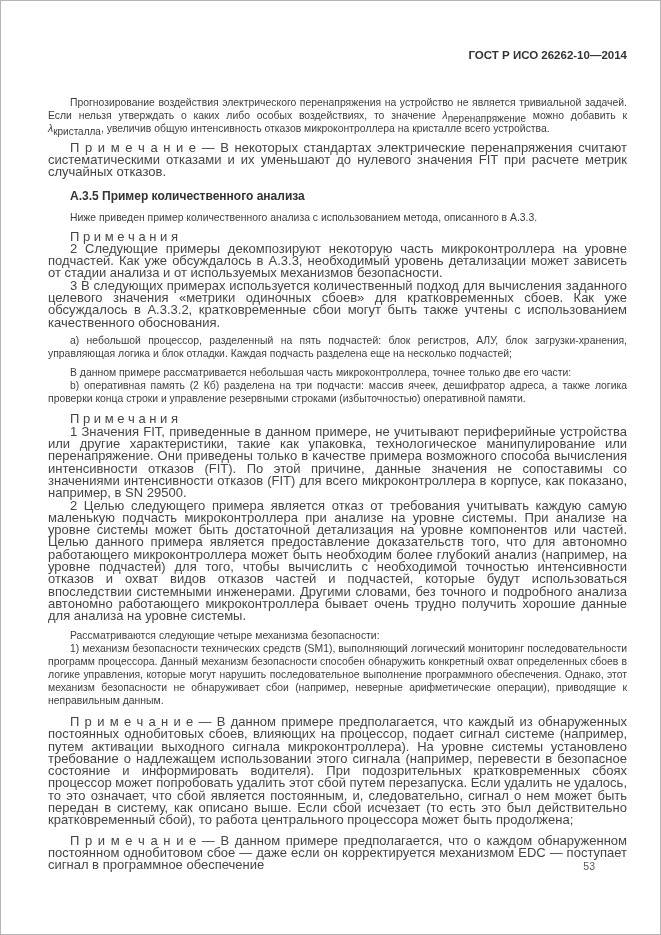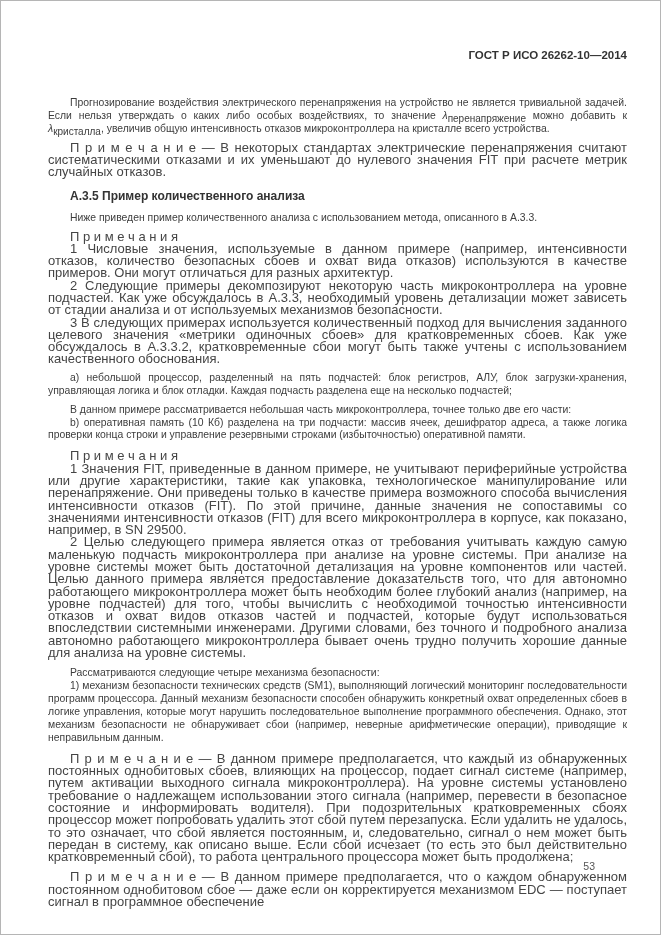--- a/index.html
+++ b/index.html
@@ -75,28 +75,27 @@
   <div class="note-block">
     <p class="note-para">П р и м е ч а н и е  — В некоторых стандартах электрические перенапряжения считают систематическими отказами и их уменьшают до нулевого значения FIT при расчете метрик случайных отказов.</p>
   </div>
 
   <h3 class="section-heading">А.3.5 Пример количественного анализа</h3>
 
   <p class="body-para">Ниже приведен пример количественного анализа с использованием метода, описанного в А.3.3.</p>
 
   <div class="note-block">
     <p class="note-title">П р и м е ч а н и я</p>
-    <p class="note-para">1 Числовые значения, используемые в данном примере (например, интенсивности отказов, количество безопасных сбоев и охват вида отказов) используются в качестве примеров. Они могут отличаться для разных архитектур.</p>
     <p class="note-para">2 Следующие примеры декомпозируют некоторую часть микроконтроллера на уровне подчастей. Как уже обсуждалось в А.3.3, необходимый уровень детализации может зависеть от стадии анализа и от используемых механизмов безопасности.</p>
     <p class="note-para">3 В следующих примерах используется количественный подход для вычисления заданного целевого значения «метрики одиночных сбоев» для кратковременных сбоев. Как уже обсуждалось в А.3.3.2, кратковременные сбои могут быть также учтены с использованием качественного обоснования.</p>
   </div>
 
   <p class="body-para">а) небольшой процессор, разделенный на пять подчастей: блок регистров, АЛУ, блок загрузки-хранения, управляющая логика и блок отладки. Каждая подчасть разделена еще на несколько подчастей;</p>
   <p class="body-para gap-sm">В данном примере рассматривается небольшая часть микроконтроллера, точнее только две его части:</p>
-  <p class="body-para">b) оперативная память (10 Кб) разделена на три подчасти: массив ячеек, дешифратор адреса, а также логика проверки конца строки и управление резервными строками (избыточностью) оперативной памяти.</p>
+  <p class="body-para">b) оперативная память (2 Кб) разделена на три подчасти: массив ячеек, дешифратор адреса, а также логика проверки конца строки и управление резервными строками (избыточностью) оперативной памяти.</p>
 
   <div class="note-block gap-md">
     <p class="note-title">П р и м е ч а н и я</p>
     <p class="note-para">1 Значения FIT, приведенные в данном примере, не учитывают периферийные устройства или другие характеристики, такие как упаковка, технологическое манипулирование или перенапряжение. Они приведены только в качестве примера возможного способа вычисления интенсивности отказов (FIT). По этой причине, данные значения не сопоставимы со значениями интенсивности отказов (FIT) для всего микроконтроллера в корпусе, как показано, например, в SN 29500.</p>
     <p class="note-para">2 Целью следующего примера является отказ от требования учитывать каждую самую маленькую подчасть микроконтроллера при анализе на уровне системы. При анализе на уровне системы может быть достаточной детализация на уровне компонентов или частей. Целью данного примера является предоставление доказательств того, что для автономно работающего микроконтроллера может быть необходим более глубокий анализ (например, на уровне подчастей) для того, чтобы вычислить с необходимой точностью интенсивности отказов и охват видов отказов частей и подчастей, которые будут использоваться впоследствии системными инженерами. Другими словами, без точного и подробного анализа автономно работающего микроконтроллера бывает очень трудно получить хорошие данные для анализа на уровне системы.</p>
   </div>
 
   <p class="body-para gap-md">Рассматриваются следующие четыре механизма безопасности:</p>
   <p class="body-para">1) механизм безопасности технических средств (SM1), выполняющий логический мониторинг последовательности программ процессора. Данный механизм безопасности способен обнаружить конкретный охват определенных сбоев в логике управления, которые могут нарушить последовательное выполнение программного обеспечения. Однако, этот механизм безопасности не обнаруживает сбои (например, неверные арифметические операции), приводящие к неправильным данным.</p>
 

